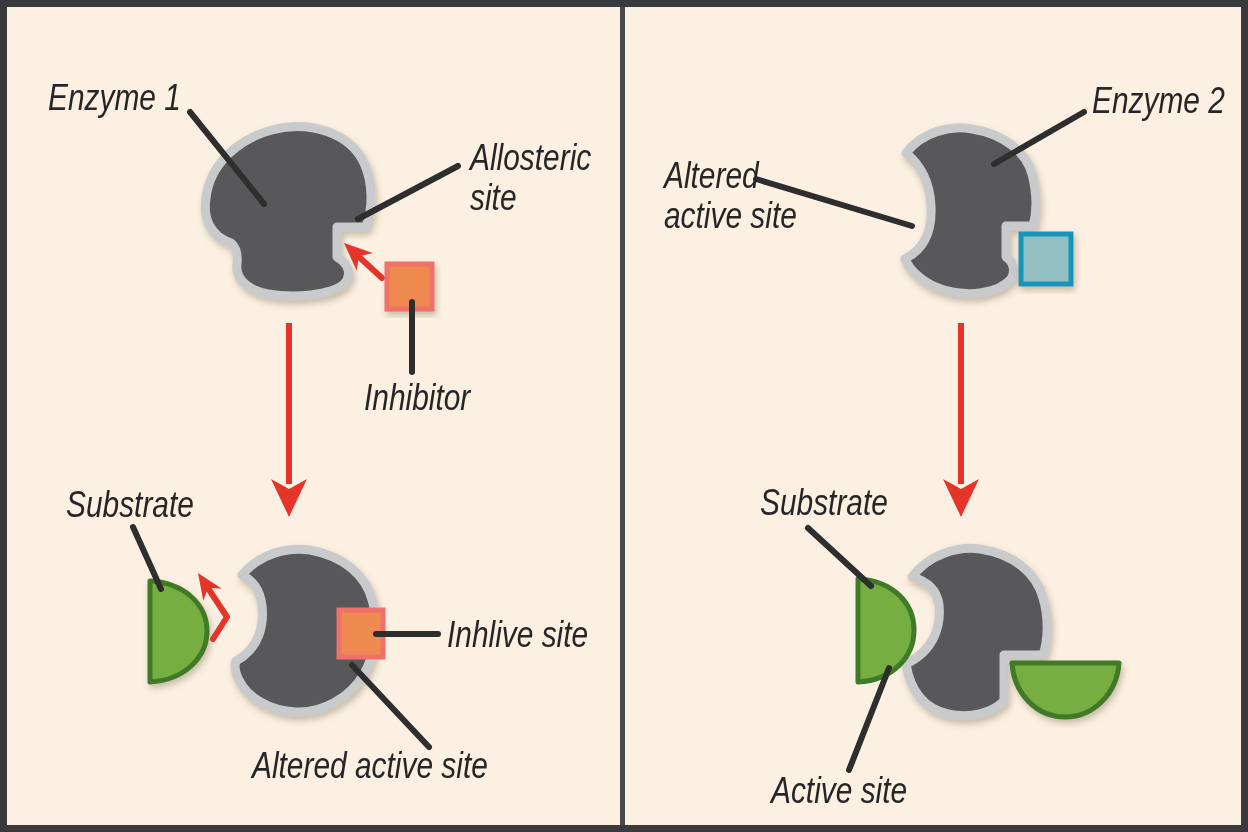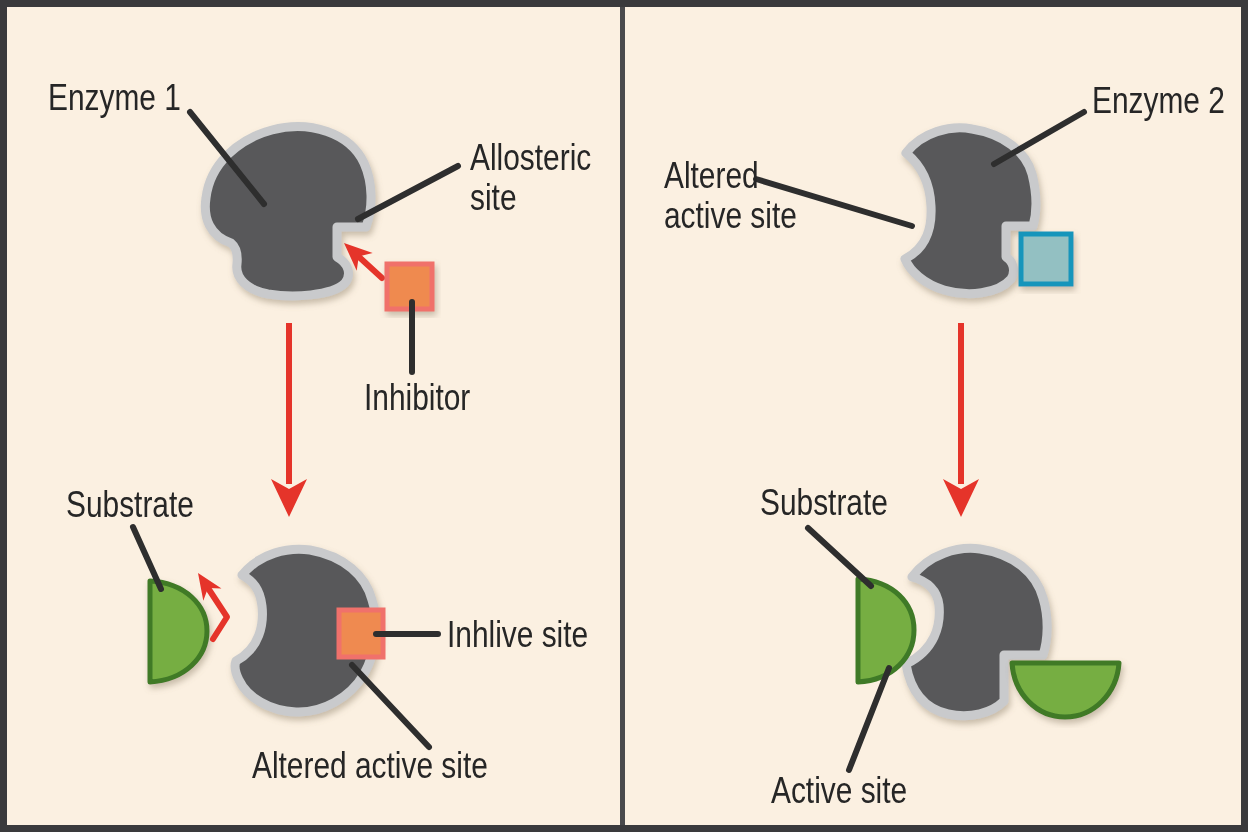--- a/index.html
+++ b/index.html
@@ -3,20 +3,21 @@
 <meta charset="utf-8">
 <style>
   html, body { margin: 0; padding: 0; background: #888; }
   .stage {
     position: relative;
     width: 1248px;
     height: 832px;
     background: #fbf0e1;
     overflow: hidden;
     font-family: "Liberation Sans", sans-serif;
+    font-style: italic;
   }
   .shape-layer {
     position: absolute;
     left: 0; top: 0;
     width: 1248px; height: 832px;
   }
   .label {
     position: absolute;
     font-size: 36px;
     line-height: 40px;

